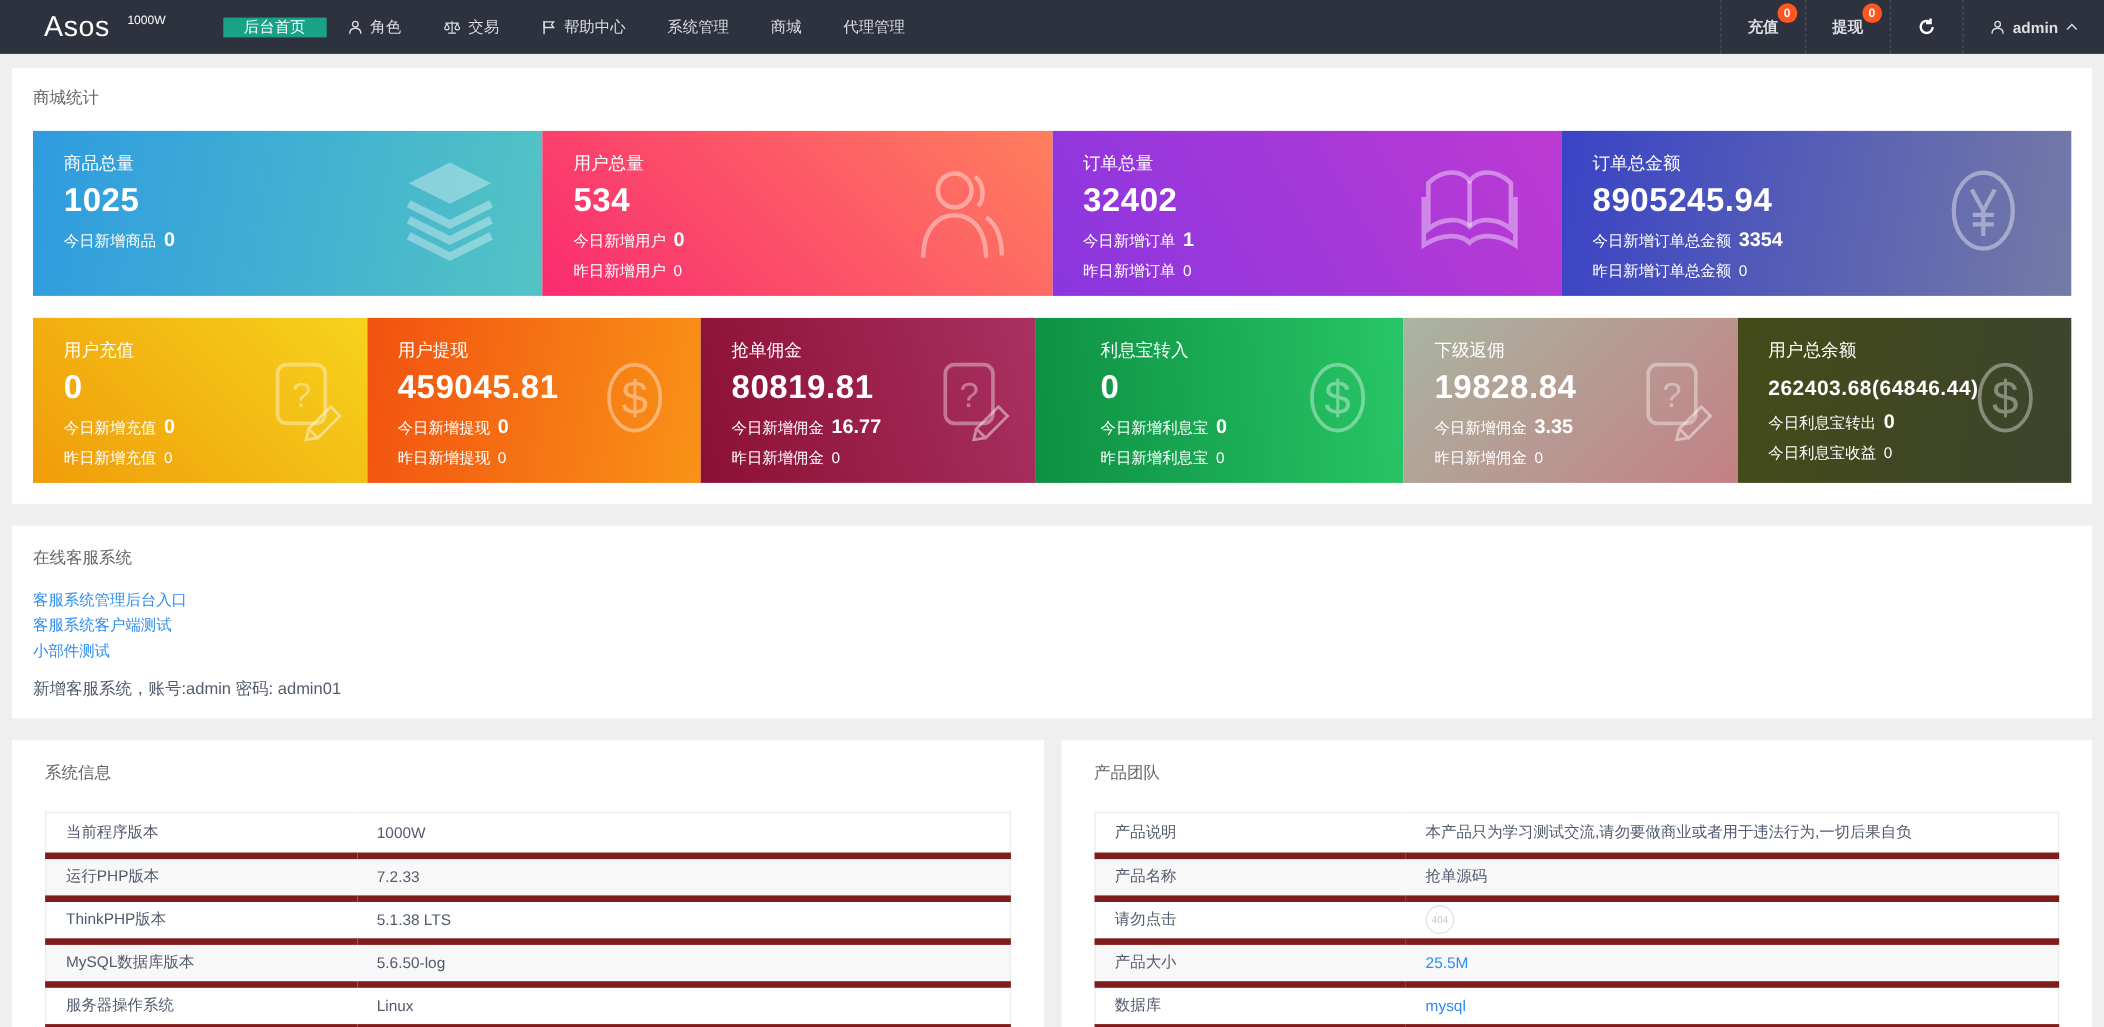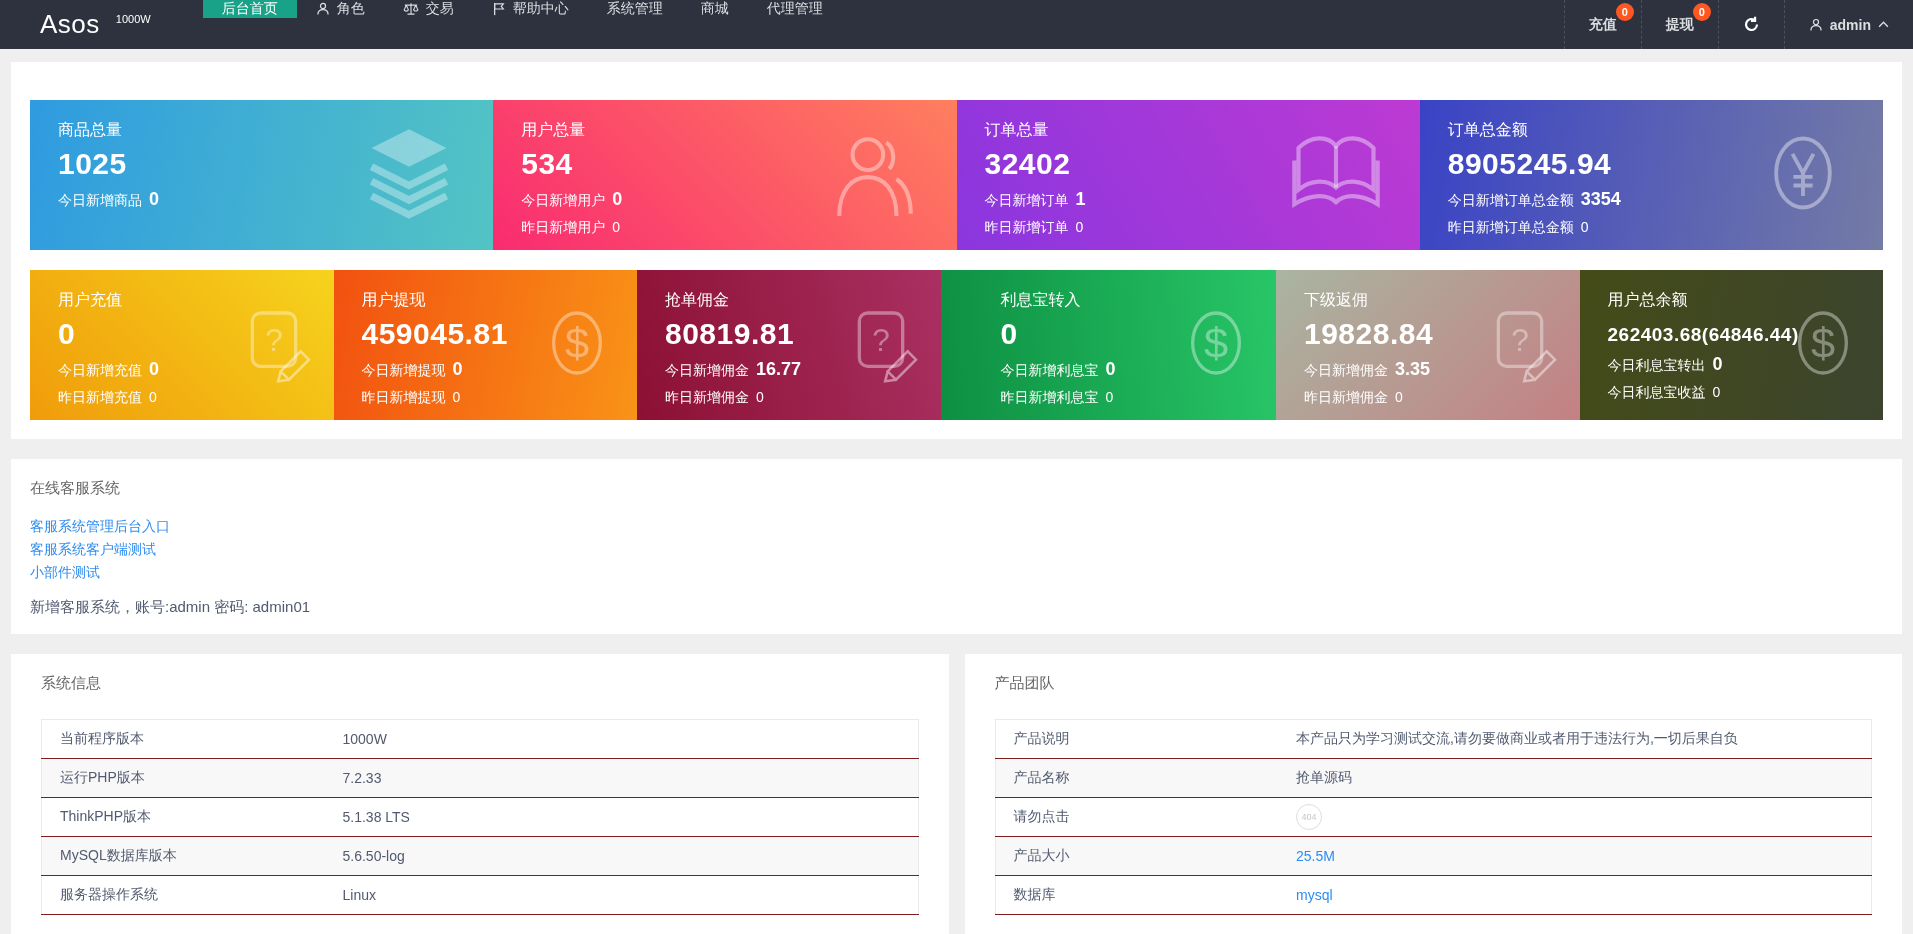--- a/index.html
+++ b/index.html
@@ -4,21 +4,21 @@
 <style>
   * { margin:0; padding:0; box-sizing:border-box; }
   html,body { width:1913px; height:934px; overflow:hidden; background:#efefef;
     font-family:"Liberation Sans","DejaVu Sans",sans-serif; }
 
   
   .navbar { height:49px; background:#2d323e; display:flex; align-items:stretch; color:#dcdee2; }
   .brand { display:flex; align-items:center; padding:0 36px 0 40px; color:#fff; cursor:pointer;gap:12px; }
   .brand-name { font-size:26px; letter-spacing:.5px; }
   .brand-sup { font-size:11px; margin:-12px 0 0 4px; }
-  .nav-menu { display:flex; align-items:flex-start;padding-left:16px; }
+  .nav-menu { display:flex; align-items:center;padding-left:16px; }
   .nav-item { display:flex; align-items:center; gap:7px; padding:0 19px; font-size:14px; cursor:pointer; white-space:nowrap; }
   .nav-item.active { background:#18a287; color:#fff; }
   .nav-right { margin-left:auto; display:flex; align-items:stretch;font-weight:bold; }
   .nav-right .nav-link { position:relative; display:flex; align-items:center; gap:7px; padding:0 24px;
     font-size:14px; cursor:pointer; border-left:1px dashed rgba(255,255,255,.15); }
   .badge { position:absolute; top:3px; right:7px; min-width:18px; height:18px; line-height:18px;
     border-radius:9px; background:#ff5722; color:#fff; font-size:11px; text-align:center; padding:0 4px; }
   .nav-ic { display:inline-flex; }
 
   
@@ -43,21 +43,21 @@
   .panel-service { margin-top:20px; padding:20px 19px; height:175px; }
   .svc-links { margin-top:17px; }
   .svc-link { display:block; font-size:14px; line-height:23px; color:#2d8cf0; text-decoration:none; cursor:pointer; }
   .svc-note { margin-top:14px; font-size:15px; color:#515a6e; }
 
   
   .bottom-row { display:flex; gap:16px; margin:20px 11px 0; }
   .panel-table { flex:1; background:#fff; padding:20px 30px; height:420px; }
   .info-table { width:100%; margin-top:26px; border-collapse:collapse; border:1px solid #e8eaec;
     font-size:14px; color:#515a6e; }
-  .info-table td { height:39px; border-bottom:1px solid #7f1d1d; padding-left:18px; }
+  .info-table td { height:39px; border-bottom:6px solid #7f1d1d; padding-left:18px; }
   .info-table tr:nth-child(even) { background:#f8f8f9; }
   .info-table td.lbl { width:283px; }
   .cell-link { color:#2d8cf0; text-decoration:none; cursor:pointer; }
   .circle-404 { width:26px; height:26px; border-radius:50%; border:1px solid #dcdee2; color:#c5c8ce;
     font-size:9px; display:flex; align-items:center; justify-content:center; }
 </style>
 </head>
 <body>
 
 <div class="navbar">
@@ -134,20 +134,21 @@
       <span class="nav-ic">
         <svg viewBox="0 0 12 8" width="11" height="7">
             <path d="M1 6.6 L6 1.4 L11 6.6" fill="none" stroke="#dcdee2" stroke-width="1.5"></path>
           </svg>
       </span>
     </div>
   </div>
 </div>
 
 <div class="panel panel-stats">
+  <div class="panel-title">商城统计</div>
 
   <div class="cards-row">
 
     <div class="card" style="background: linear-gradient(100deg, rgb(47, 155, 224), rgb(83, 196, 196));">
       <div class="card-body">
         <div class="card-title">商品总量</div>
         <div class="card-value">1025</div>
         <div class="card-line"><span>今日新增商品</span><span class="v1">0</span></div>
       </div>
       <span class="card-icon">

